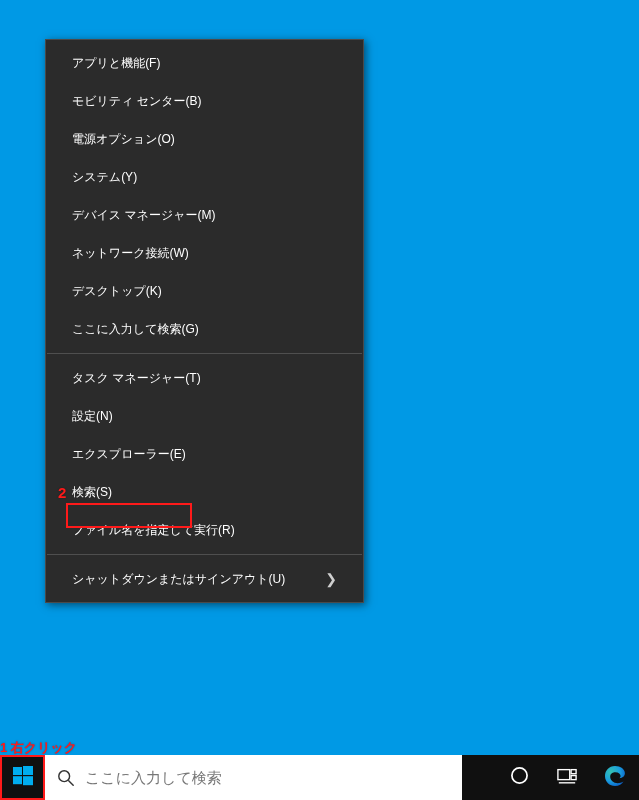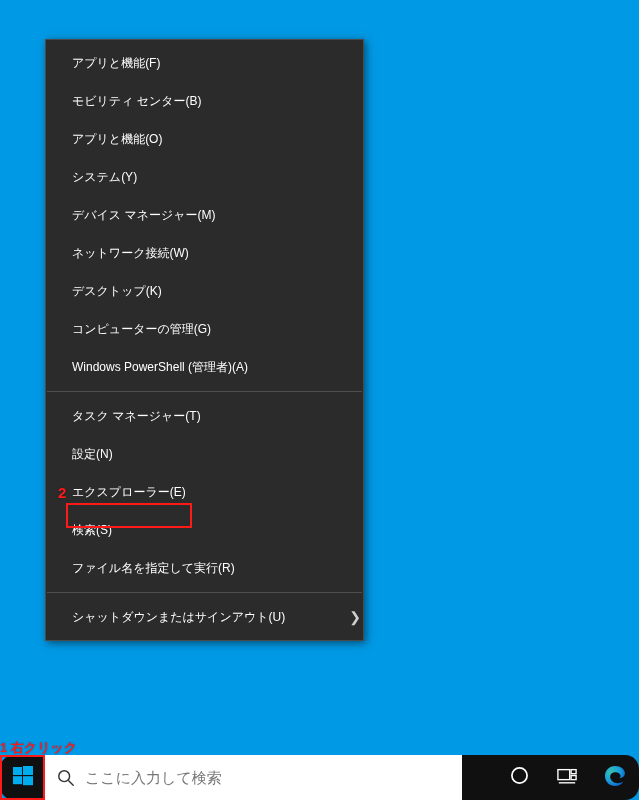--- a/index.html
+++ b/index.html
@@ -20,21 +20,21 @@
   width: 319px;
   background: #2b2b2b;
   color: #ffffff;
   font-size: 12px;
   box-shadow: 2px 2px 8px rgba(0,0,0,0.5);
   border: 1px solid #4a4a4a;
 }
 .menu-group { padding: 4px 0; }
 .menu-item {
   height: 38px;
-  padding: 0 2px 0 26px;
+  padding: 0 26px 0 26px;
   display: flex;
   align-items: center;
   cursor: default;
   position: relative;
 }
 .menu-item-label { flex: 1; white-space: nowrap; }
 .menu-separator {
   height: 1px;
   background: #4f4f4f;
   margin: 1px 1px;
@@ -64,21 +64,20 @@
 .ann-2 { left: 58px; top: 484px; font-size: 15px; }
 .ann-1 { left: 0px;  top: 739px; font-size: 13px; }
 
 .taskbar {
   position: absolute;
   left: 0; bottom: 0;
   width: 100%; height: 45px;
   background: #101010;
   display: flex;
   align-items: stretch;
-  border-radius: 14px;
 }
 .tb-btn {
   display: flex;
   align-items: center;
   justify-content: center;
   height: 100%;
 }
 .start-btn { width: 45px; }
 .start-btn svg { width: 20px; height: 20px; }
 
@@ -118,39 +117,36 @@
 
   <div class="context-menu">
     <div class="menu-group">
       <div class="menu-item">
           <span class="menu-item-label">アプリと機能(F)</span>
         </div>
       <div class="menu-item">
           <span class="menu-item-label">モビリティ センター(B)</span>
         </div>
       <div class="menu-item">
-          <span class="menu-item-label">アプリと機能(O)</span>
+          <span class="menu-item-label">電源オプション(O)</span>
         </div>
       <div class="menu-item">
           <span class="menu-item-label">システム(Y)</span>
         </div>
       <div class="menu-item">
           <span class="menu-item-label">デバイス マネージャー(M)</span>
         </div>
       <div class="menu-item">
           <span class="menu-item-label">ネットワーク接続(W)</span>
         </div>
       <div class="menu-item">
           <span class="menu-item-label">デスクトップ(K)</span>
         </div>
       <div class="menu-item">
-          <span class="menu-item-label">コンピューターの管理(G)</span>
-        </div>
-      <div class="menu-item">
-          <span class="menu-item-label">Windows PowerShell (管理者)(A)</span>
+          <span class="menu-item-label">ここに入力して検索(G)</span>
         </div>
     </div>
     <div class="menu-separator"></div>
     <div class="menu-group">
       <div class="menu-item">
           <span class="menu-item-label">タスク マネージャー(T)</span>
         </div>
       <div class="menu-item">
           <span class="menu-item-label">設定(N)</span>
         </div>

